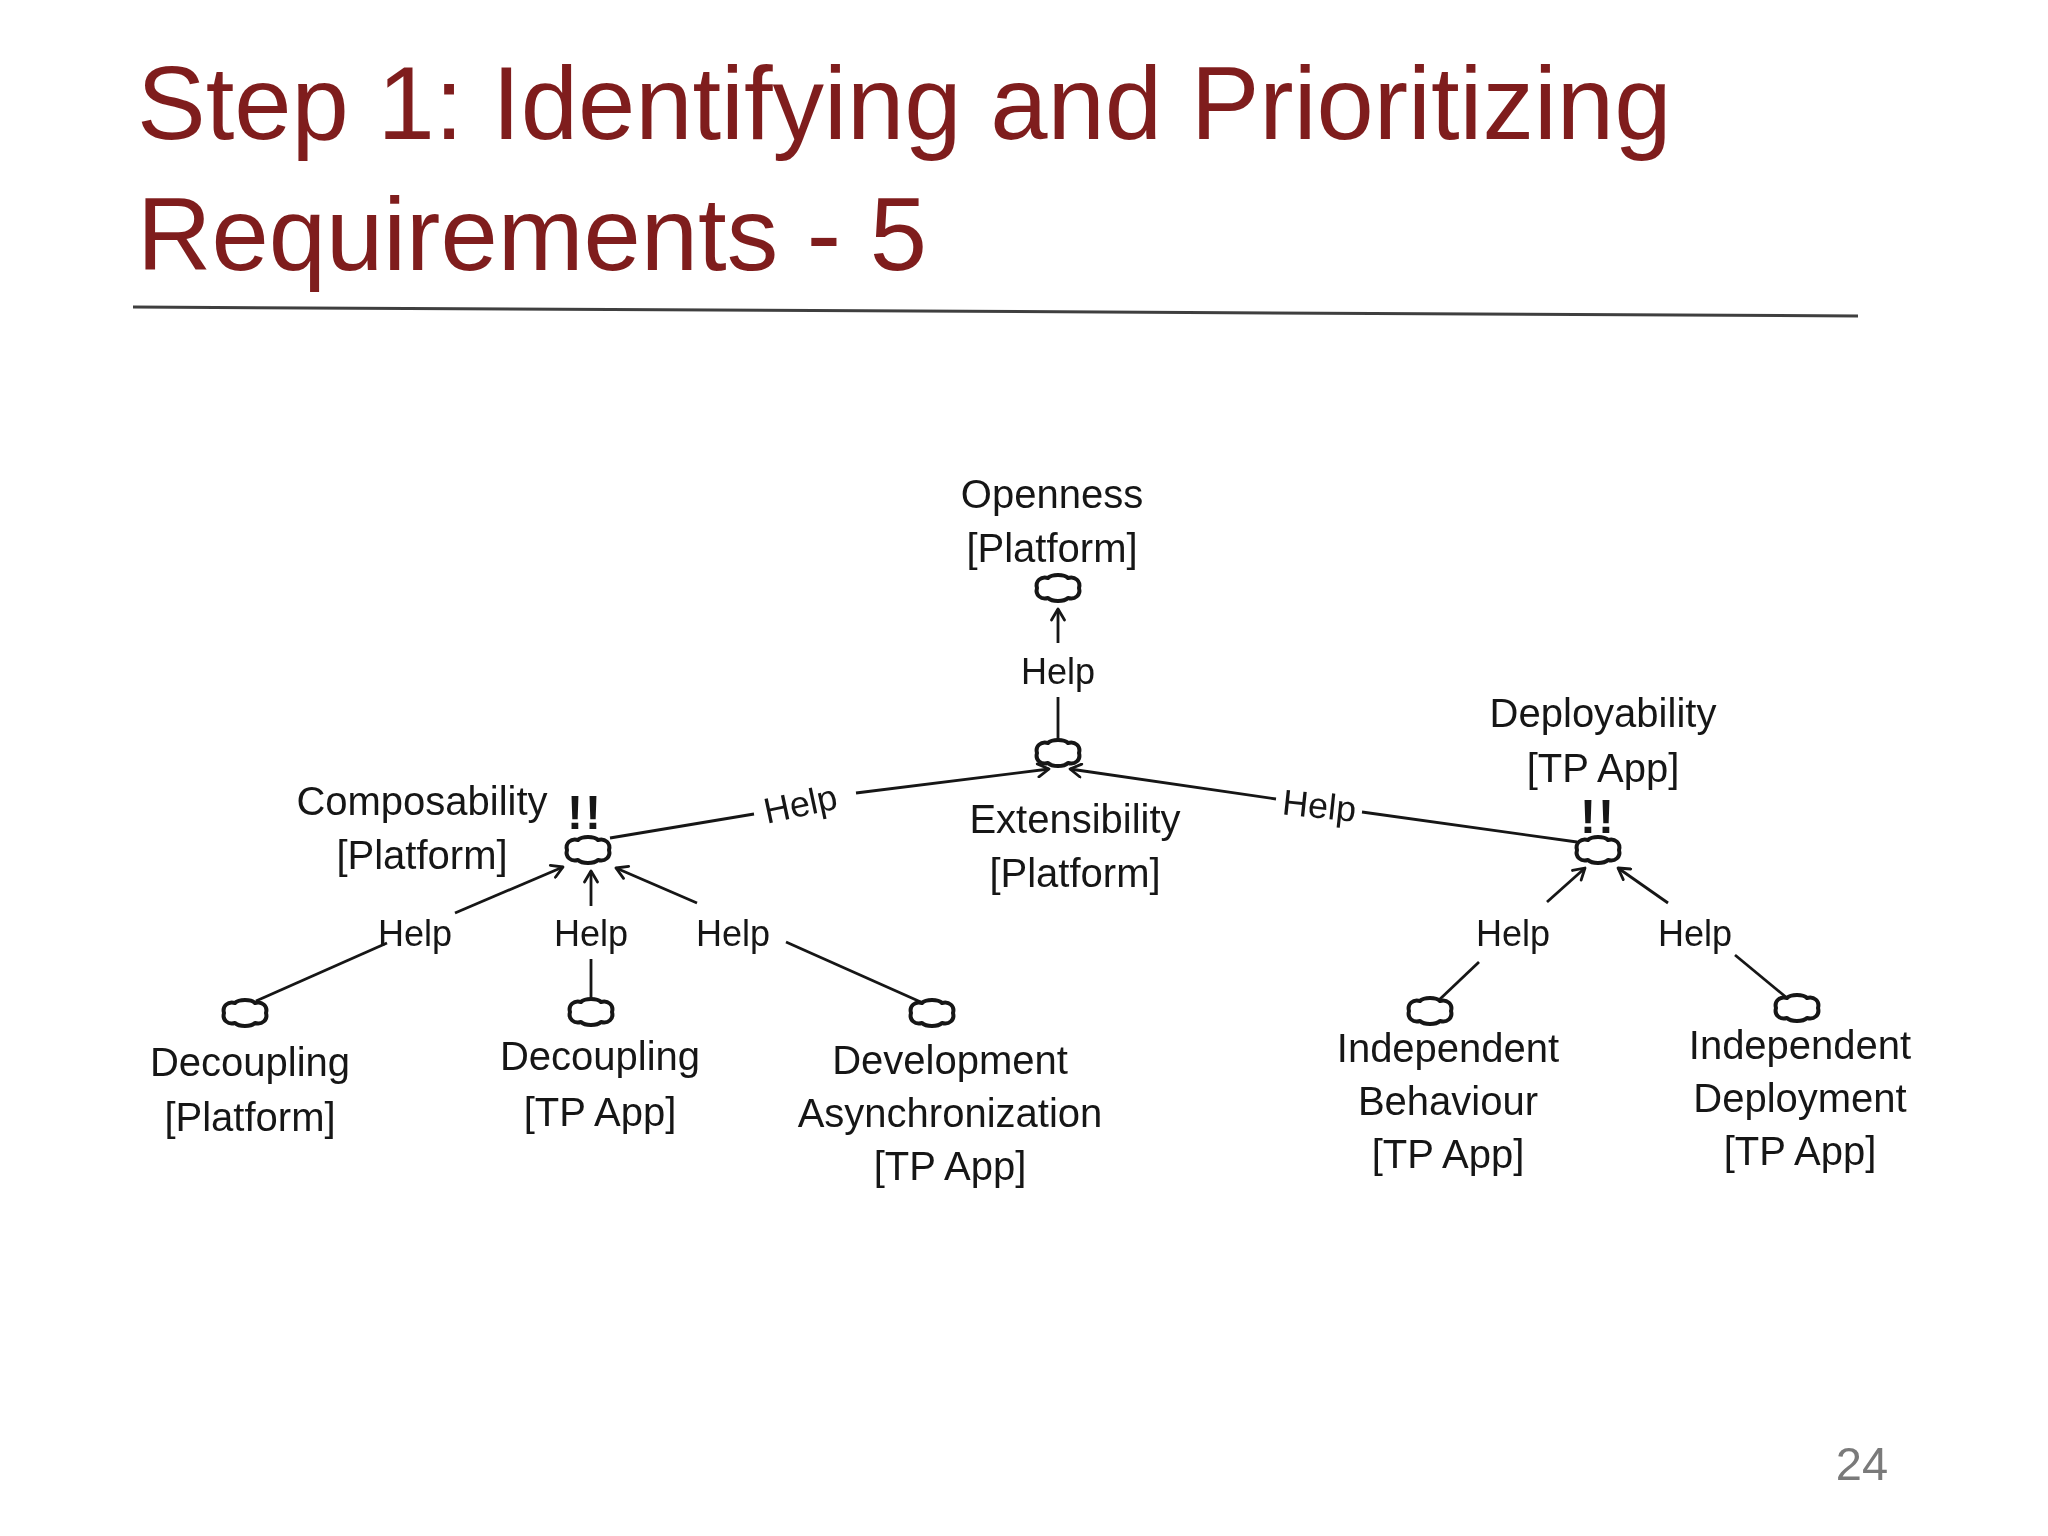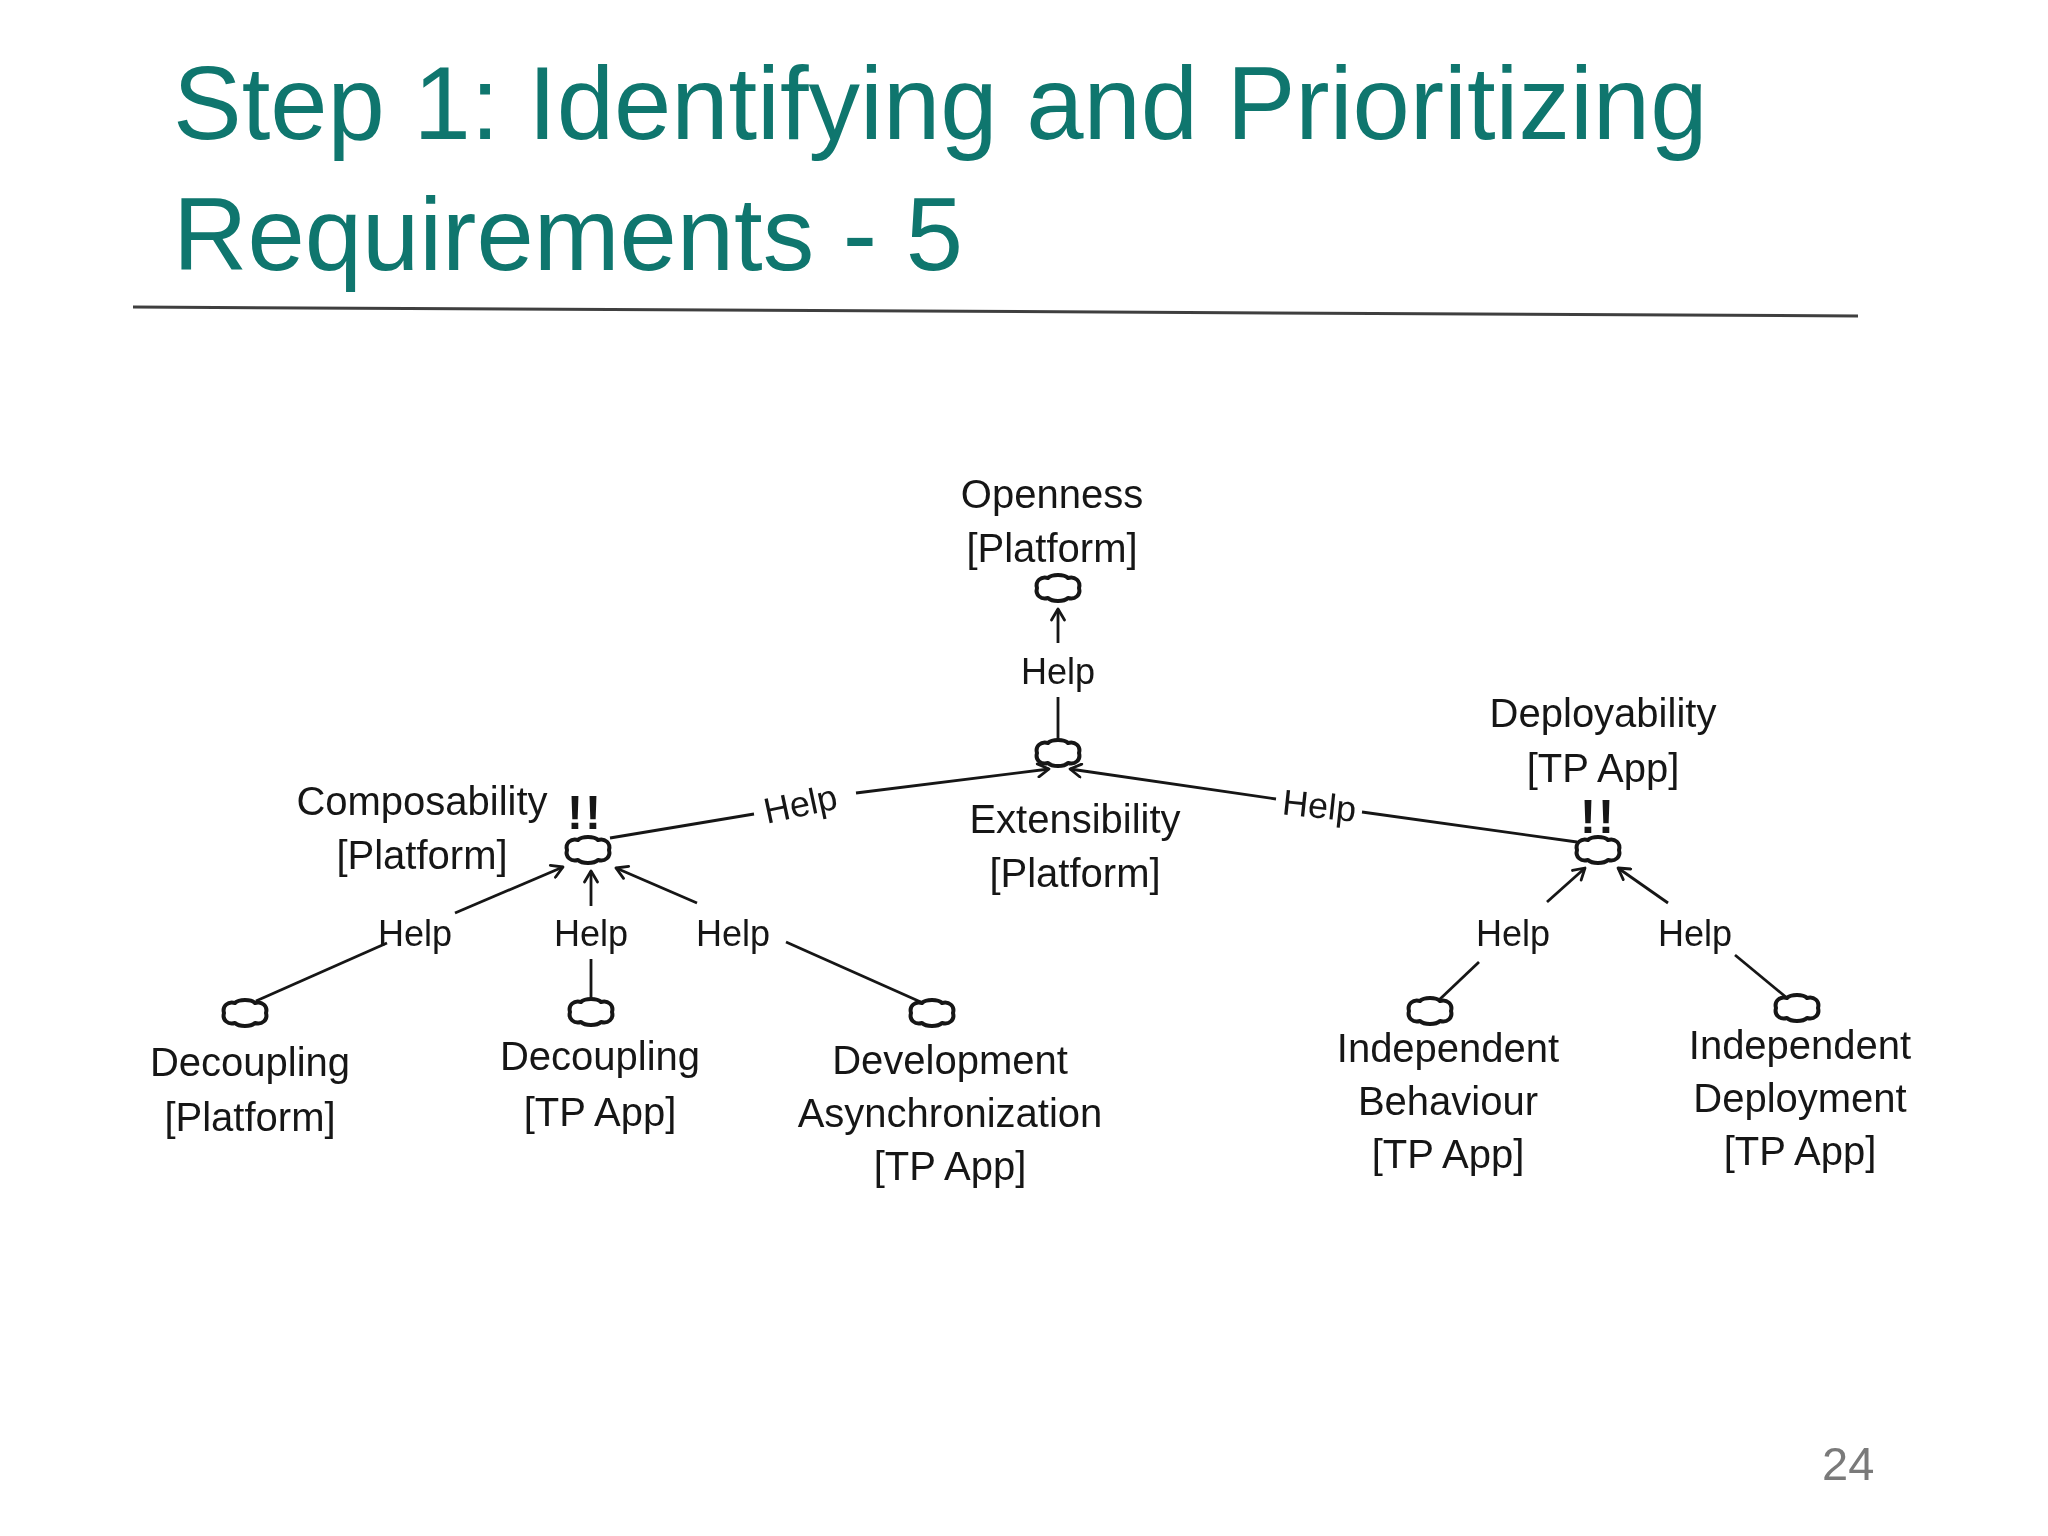--- a/index.html
+++ b/index.html
@@ -38,20 +38,21 @@
     height: 1536px;
   }
   #diagram-svg text {
     font-family: "Liberation Sans", sans-serif;
   }
   .page-number {
     position: absolute;
     left: 1822px;
     top: 1436px;
     width: 80px;
+    text-align: center;
     font-size: 47px;
   }
 </style>
 </head>
 <body style="background: rgb(255, 255, 255);">
 
 <div class="slide">
 
   <svg id="diagram-svg" viewBox="0 0 2048 1536" xmlns="http://www.w3.org/2000/svg">
     <defs>
@@ -134,20 +135,20 @@
       <g>
         <path d="M -21 0 C -23 -7 -17 -12 -10 -10 C -6 -14 6 -14 10 -10 C 17 -12 23 -7 21 0 C 23 7 17 12 10 10 C 6 14 -6 14 -10 10 C -17 12 -23 7 -21 0 Z" transform="translate(1430 1011)" fill="#ffffff" stroke="#161616" stroke-width="4" stroke-linejoin="round"></path>
         <text text-anchor="middle" font-size="40" fill="#161616"><tspan x="1448" y="1062">Independent</tspan><tspan x="1448" y="1115">Behaviour</tspan><tspan x="1448" y="1168">[TP App]</tspan></text>
       </g>
       <g>
         <path d="M -21 0 C -23 -7 -17 -12 -10 -10 C -6 -14 6 -14 10 -10 C 17 -12 23 -7 21 0 C 23 7 17 12 10 10 C 6 14 -6 14 -10 10 C -17 12 -23 7 -21 0 Z" transform="translate(1797 1008)" fill="#ffffff" stroke="#161616" stroke-width="4" stroke-linejoin="round"></path>
         <text text-anchor="middle" font-size="40" fill="#161616"><tspan x="1800" y="1059">Independent</tspan><tspan x="1800" y="1112">Deployment</tspan><tspan x="1800" y="1165">[TP App]</tspan></text>
       </g>
     </svg>
 
-  <div class="slide-title" style="color: #0f766e; margin-left: 36px;">
+  <div class="slide-title" style="color: #7f1d1d;">
     <span class="title-line">Step 1: Identifying and Prioritizing</span>
     <span class="title-line">Requirements - 5</span>
   </div>
 
   <div class="page-number" style="color: rgb(122, 122, 122);">24</div>
 
 </div>
 
 </body></html>

